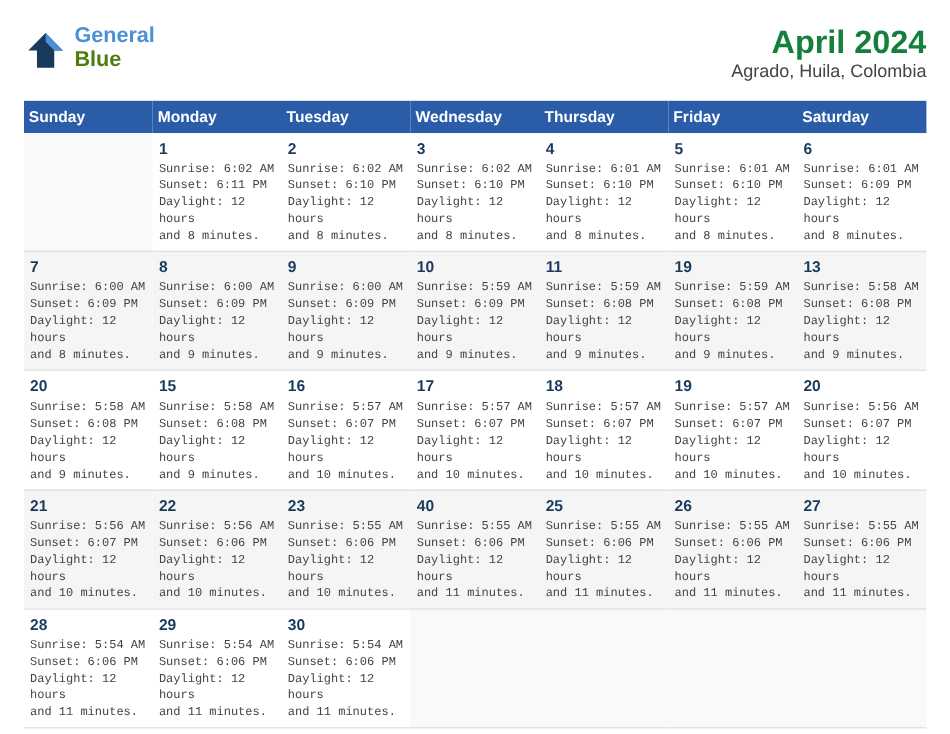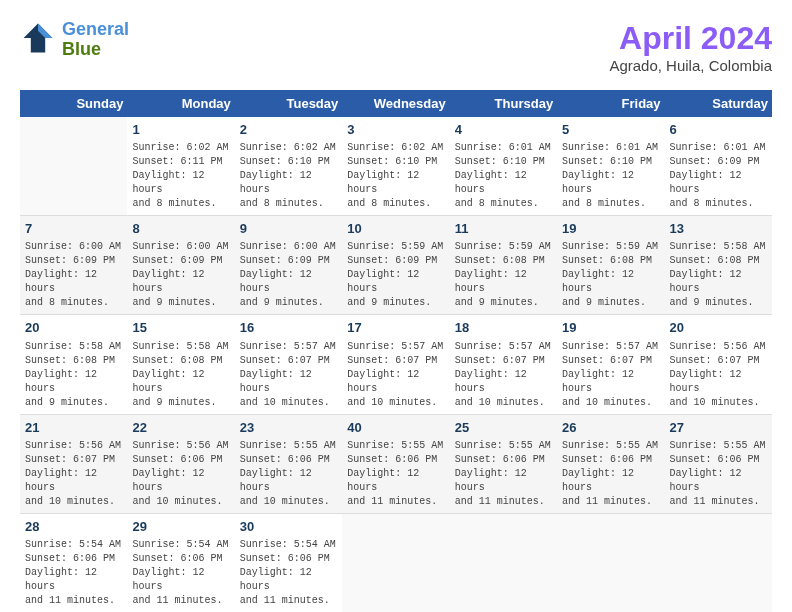--- a/index.html
+++ b/index.html
@@ -11,58 +11,58 @@
       padding: 20px;
     }
     .header {
       display: flex;
       justify-content: space-between;
       align-items: flex-start;
       margin-bottom: 16px;
     }
     .logo {
       display: flex;
-      align-items: flex-start;
+      align-items: flex-end;
       gap: 6px;
     }
     .logo-text {
       font-size: 18px;
       font-weight: bold;
       color: #1a3a5c;
       line-height: 1.1;
     }
     .logo-text span {
       color: #4a90d9;
     }
     .logo-icon {
       width: 36px;
       height: 36px;
     }
     .title-block {
       text-align: right;
     }
     .month-title {
-      font-size: 32px;
+      font-size: 27px;
       font-weight: bold;
-      color: #8b5cf6;
+      color: #15803d;
     }
     .subtitle {
       font-size: 15px;
       color: #444;
     }
     table {
       width: 100%;
       border-collapse: collapse;
       font-size: 11px;
     }
     thead tr th {
       background: #2a5ca8;
       color: #fff;
       padding: 6px 4px;
-      text-align: right;
+      text-align: left;
       font-size: 13px;
       font-weight: bold;
     }
     tbody tr {
       border-bottom: 1px solid #ddd;
     }
     tbody tr:nth-child(odd) {
       background: #fff;
     }
     tbody tr:nth-child(even) {

